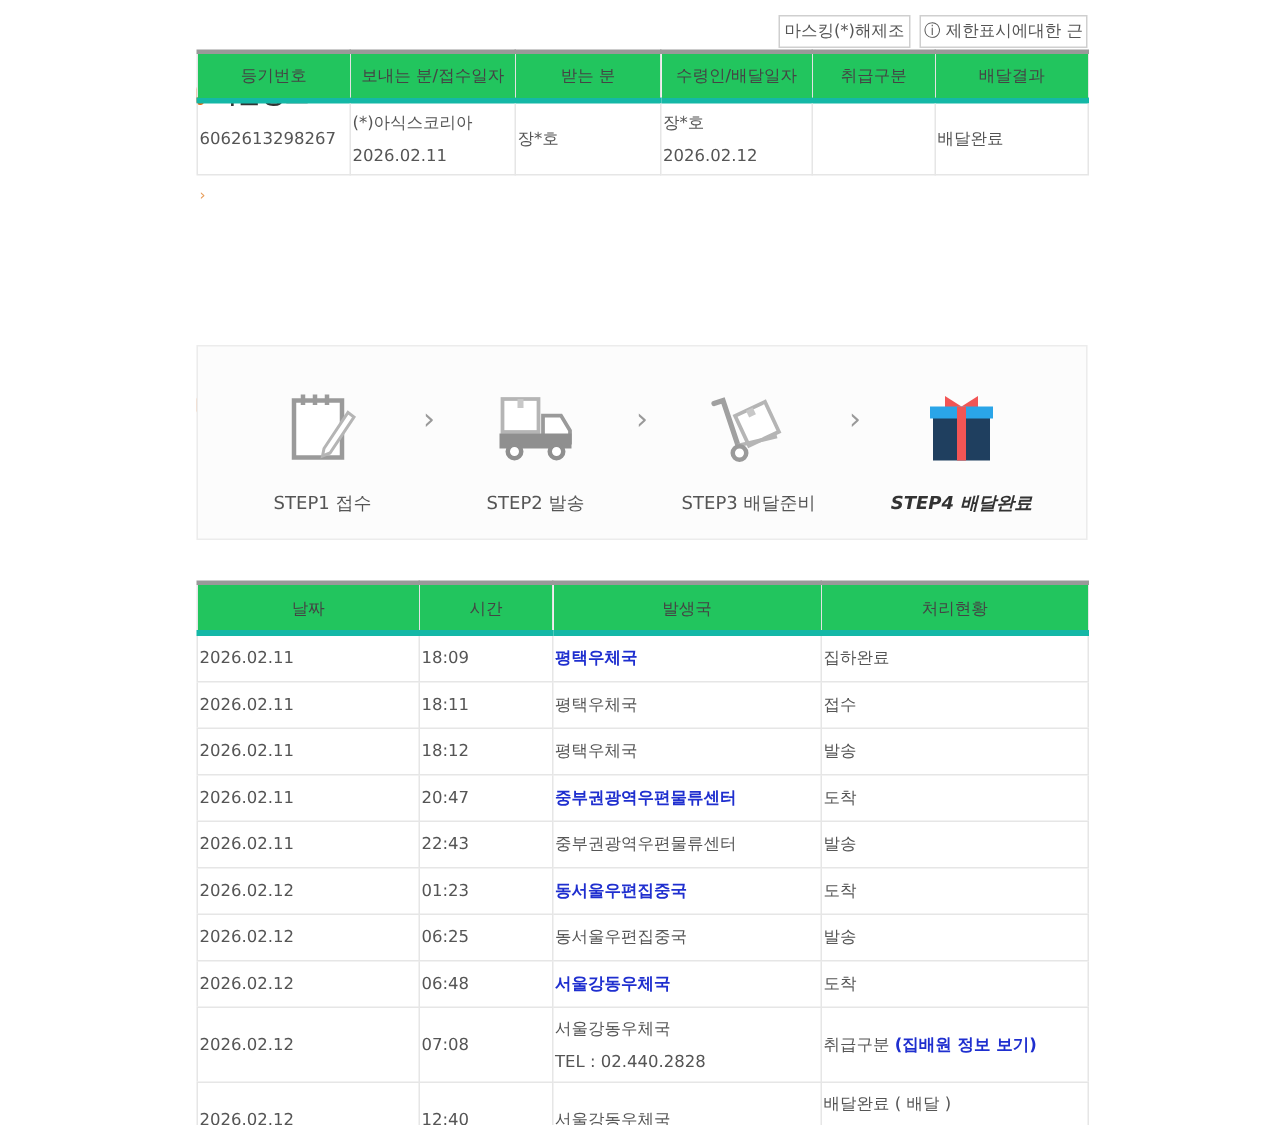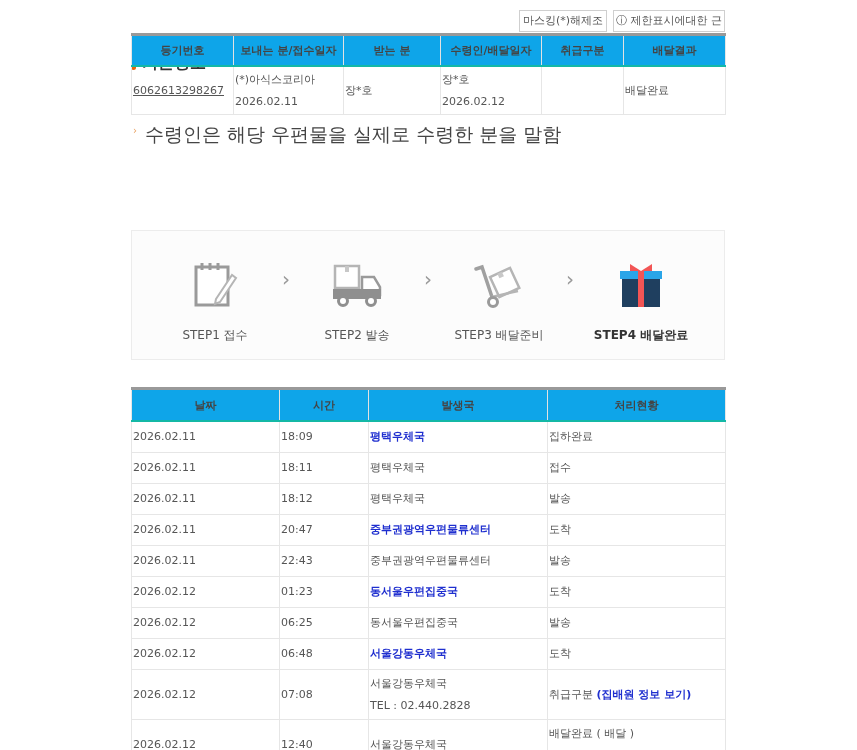--- a/index.html
+++ b/index.html
@@ -13,40 +13,40 @@
   #t2 { top: 216px; font-size: 14px; }
   #t2 .bar { height: 12px; }
 
   .top-btns { position: absolute; top: 10px; right: 132px; display: flex; gap: 6px; }
   .btn { border: 1px solid #cfcfcf; background: #fff; font-size: 11px; color: #555;
          height: 20px; line-height: 20px; padding: 0 10px; box-sizing: content-box; cursor: pointer; }
   #btn-mask { width: 86px; text-align: center; padding: 0; }
   #btn-reason { width: 110px; text-align: center; padding: 0; }
 
   table { border-collapse: collapse; width: 594px; table-layout: fixed; font-size: 11px; color: #555; }
-  th { background: #0ea5e9; font-weight: bold; color: #444; border-right: 1px solid #e2e2e2;
-       border-bottom: 2px solid #14b8a6; height: 27px; position: relative; }
+  th { background: #22c55e; font-weight: normal; color: #444; border-right: 1px solid #e2e2e2;
+       border-bottom: 4px solid #14b8a6; height: 27px; position: relative; }
   th:last-child, td:last-child { border-right: none; }
   td { border-right: 1px solid #e6e6e6; border-bottom: 1px solid #e6e6e6; text-align: left; line-height: 22px; }
   .tbl-top { border-top: 3px solid #999; }
 
   #info { position: absolute; top: 33px; left: 131px; border-left: 1px solid #e6e6e6; border-right: 1px solid #e6e6e6; }
   #info td { height: 45px; }
-  .reg-link { color: #555; text-decoration: underline; cursor: pointer; }
+  .reg-link { color: #555; cursor: pointer; }
 
   .notice { position: absolute; top: 118px; left: 138px; font-size: 19px; color: #444; line-height: 32px; }
   .notice .mark { position: absolute; left: -5px; top: -3px; font-size: 10px; color: #e8a060; }
   .notice p { margin: 0; padding-left: 7px; }
 
   .steps { position: absolute; top: 230px; left: 131px; width: 592px; height: 128px;
            border: 1px solid #ececec; background: #fcfcfc; }
   .step { position: absolute; top: 0; width: 130px; text-align: center; }
   .step .ico { position: absolute; top: 30px; left: 40px; width: 50px; height: 50px; }
   .step .lbl { position: absolute; top: 96px; left: 0; width: 130px; font-size: 12px; color: #555; text-align: center; }
-  .step.active .lbl { font-weight: bold; color: #333; }
+  .step.active .lbl { font-weight: bold; color: #333; font-style: italic; }
   .arrow { position: absolute; top: 36px; font-size: 20px; color: #9a9a9a; }
 
   #track { position: absolute; top: 387px; left: 131px; border-left: 1px solid #e6e6e6; border-right: 1px solid #e6e6e6; }
   #track th { height: 28px; }
   #track td { height: 28px; line-height: 18px; }
   #track td.tall { height: 47px; line-height: 22px; }
   .blue { color: #1f2fcf; cursor: pointer; font-weight: bold; }
   .blue-link { color: #1f2fcf; font-weight: bold; cursor: pointer; }
 </style>
 </head>
@@ -96,21 +96,20 @@
         <div>2026.02.12</div>
       </td>
       <td></td>
       <td>배달완료</td>
     </tr>
   </tbody>
 </table>
 
 <div class="notice">
   <span class="mark">›</span>
-  <p>수령인은 해당 우편물을 실제로 수령한 분을 말함</p>
 </div>
 
 <div class="sec-title" id="t2">
   <span class="bar"></span>
   <span>배송 진행상황</span>
 </div>
 
 <div class="steps">
 
   <div class="step" style="left:18px;">

